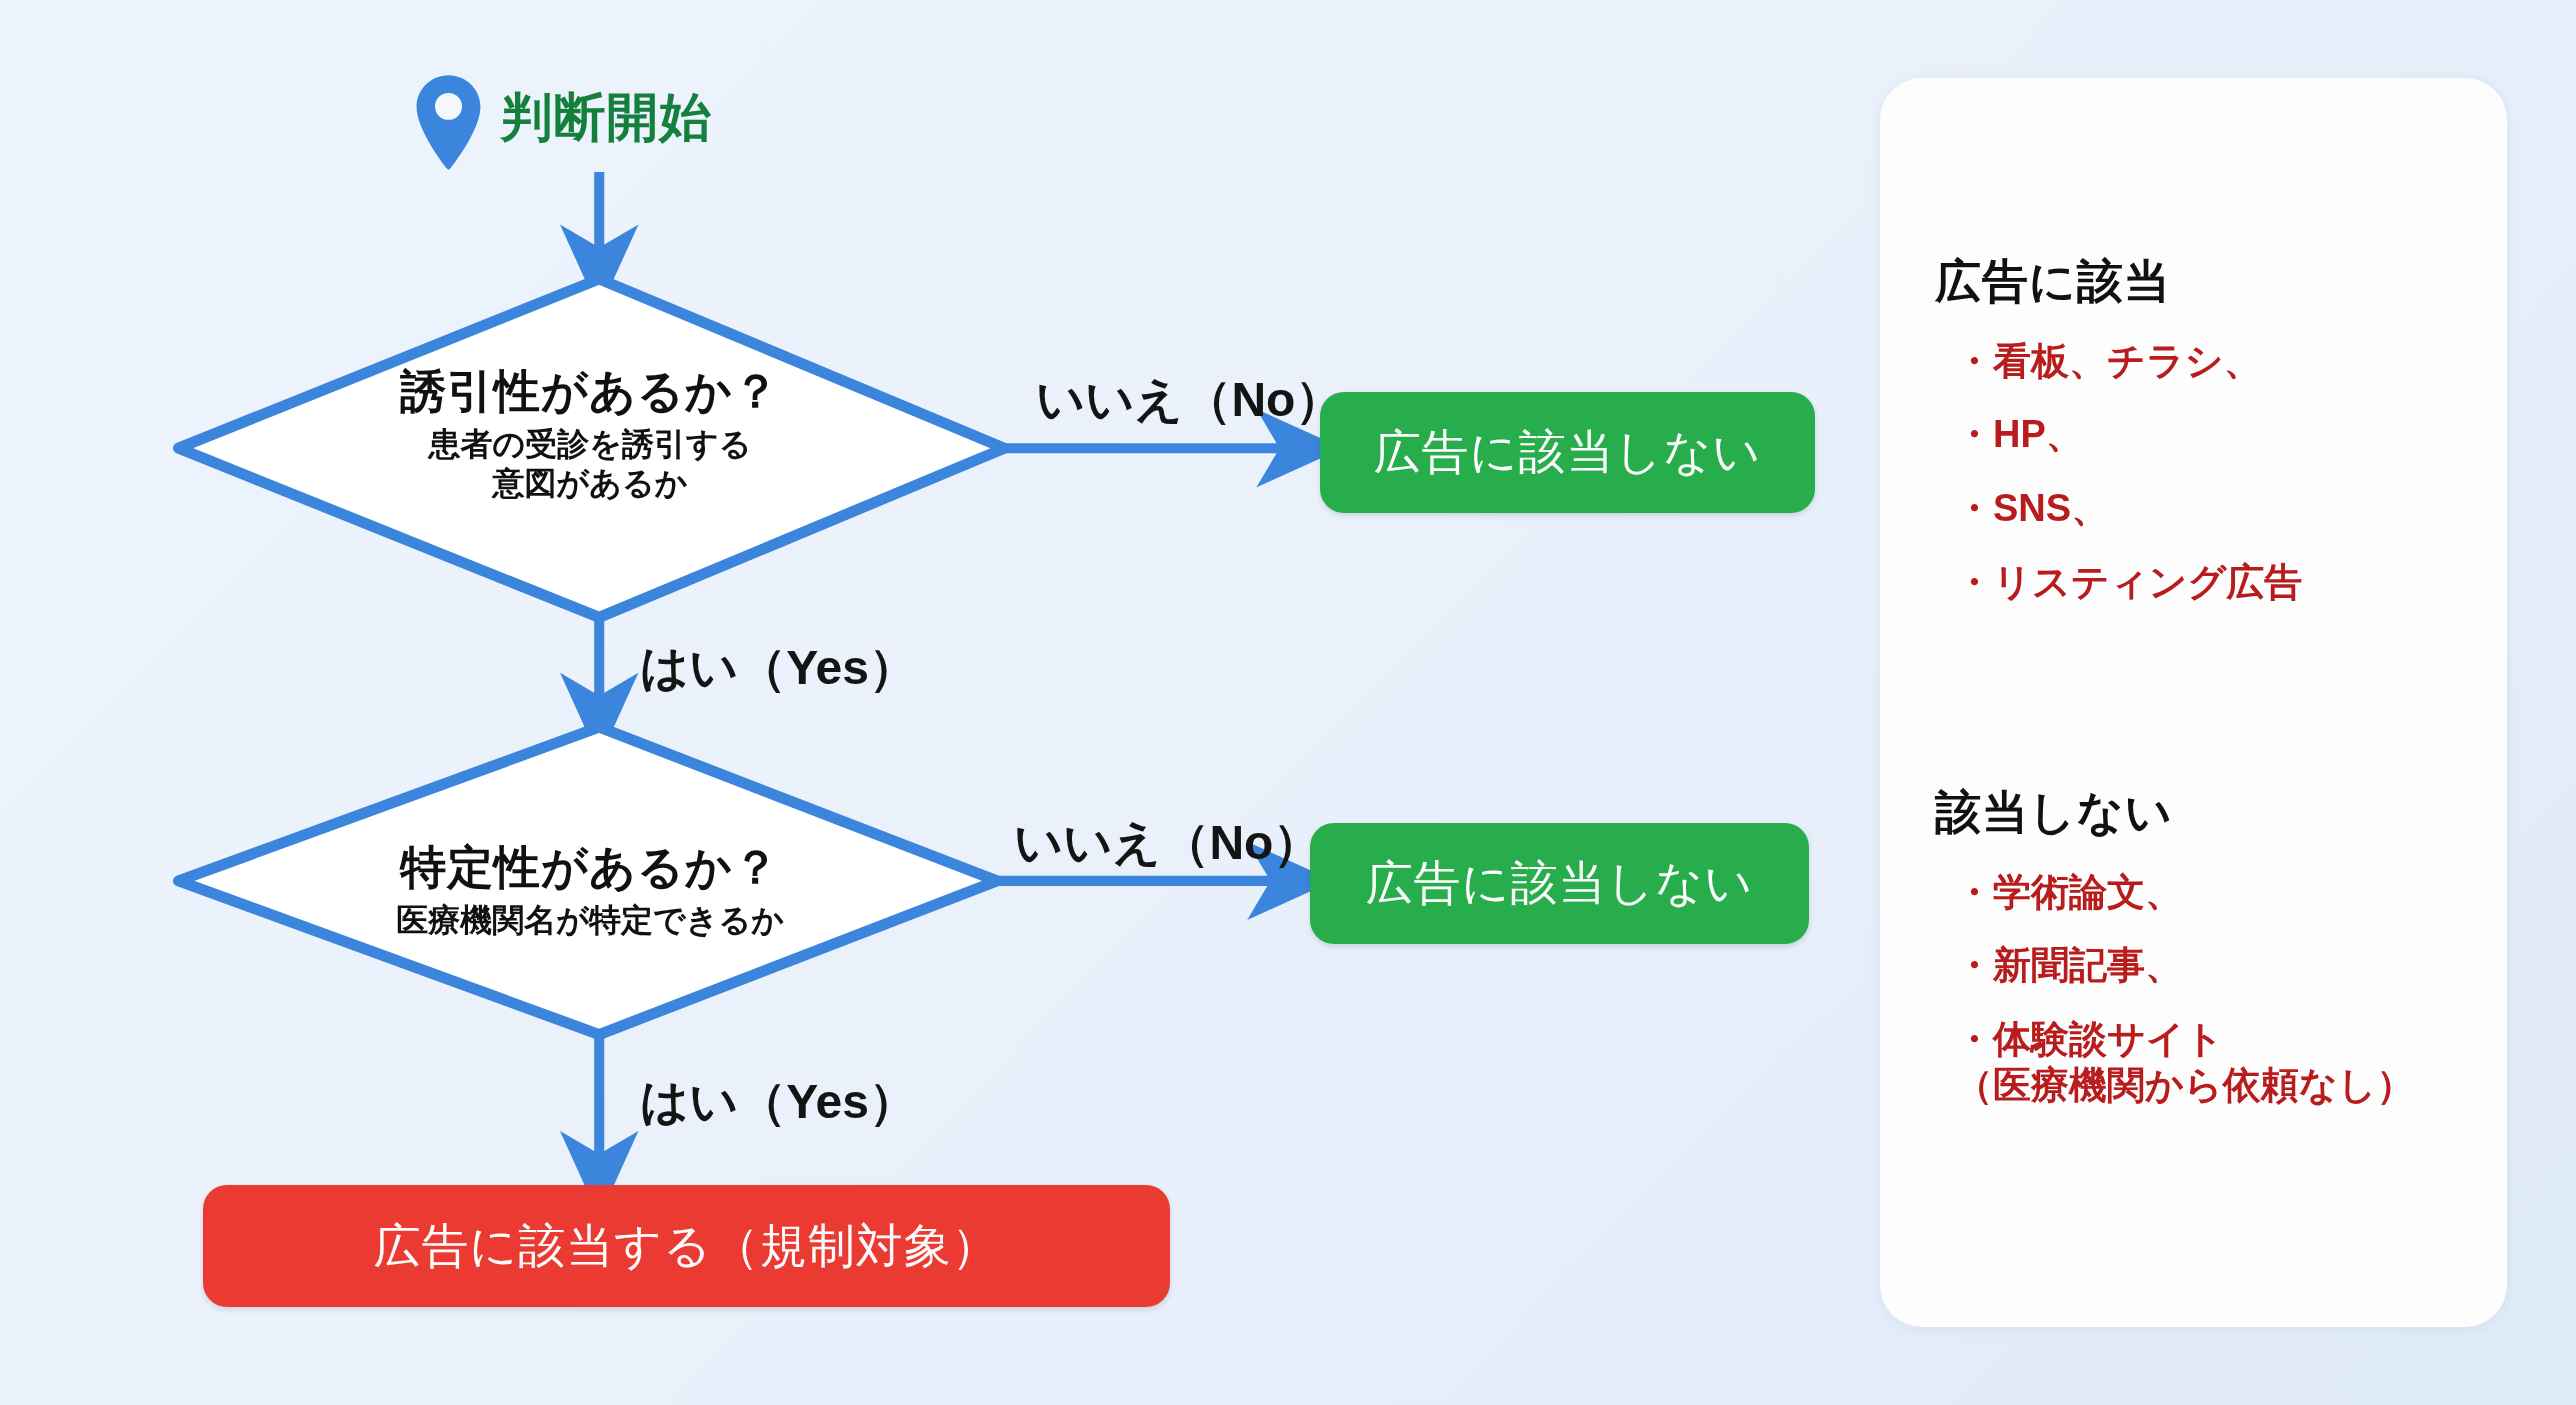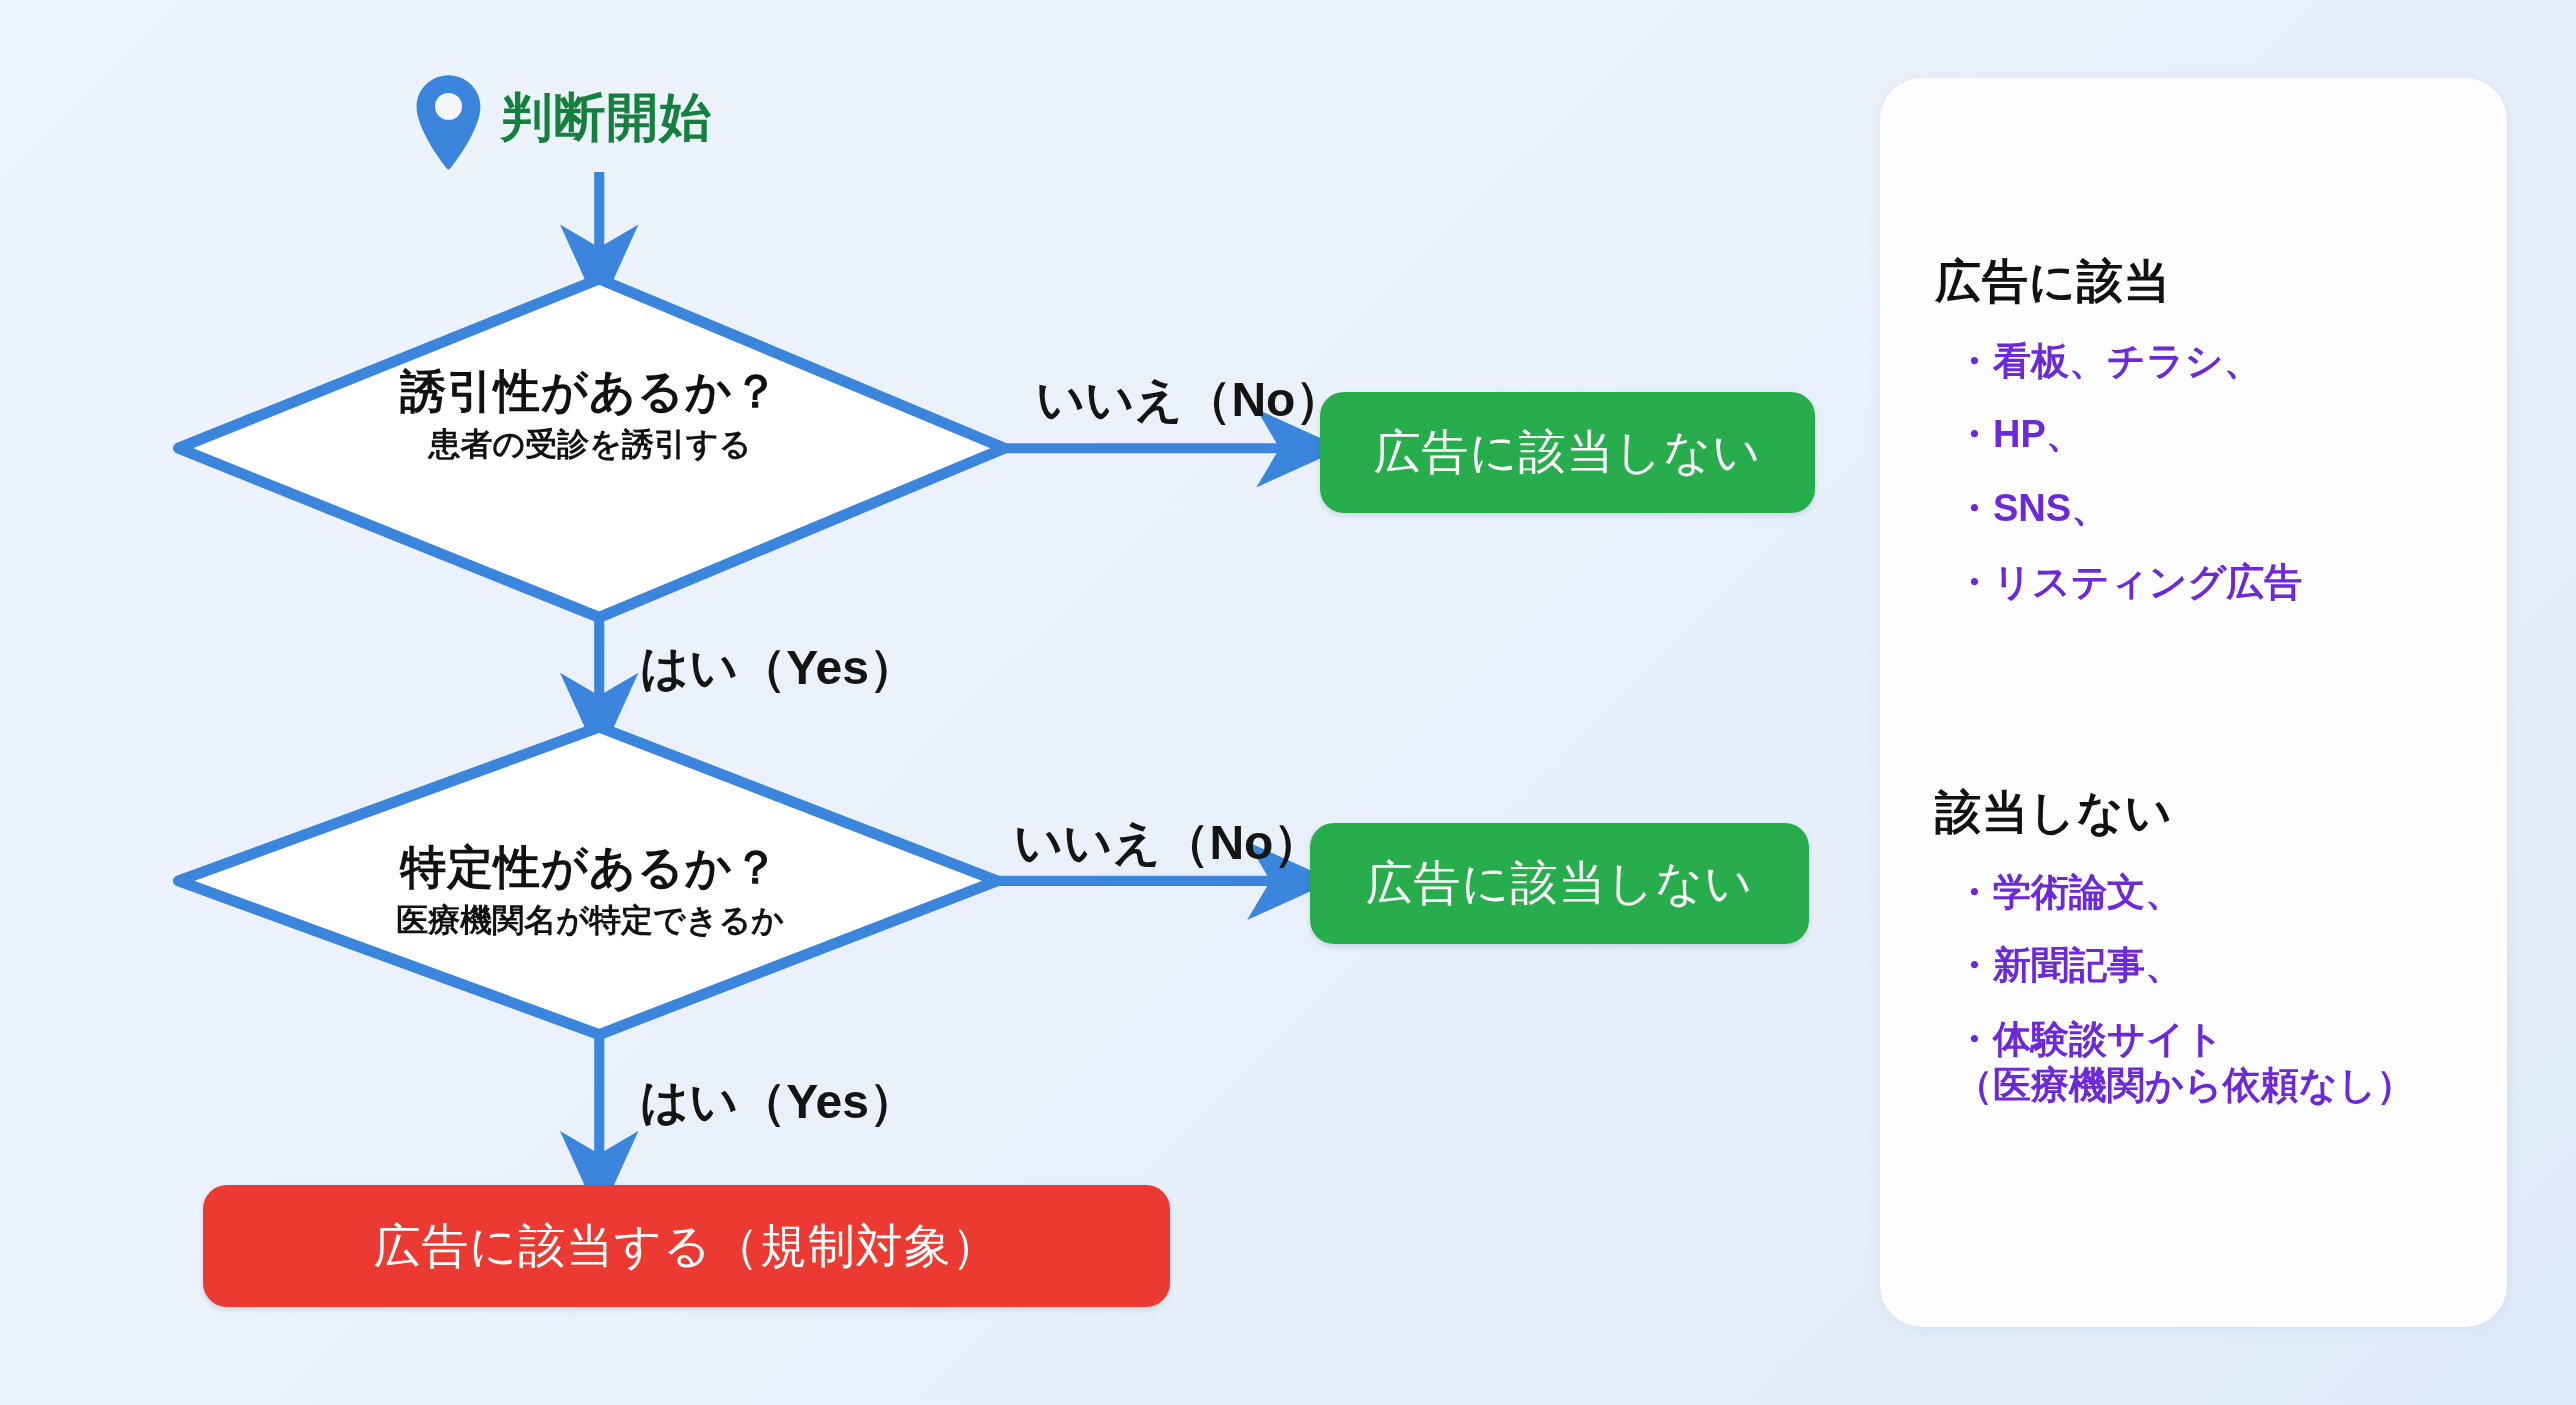--- a/index.html
+++ b/index.html
@@ -138,21 +138,21 @@
   .panel-list {
     margin: 0;
     padding: 0;
     list-style: none;
     margin-top: 31px;
   }
   .panel-item {
     display: block;
     font-size: 38px;
     font-weight: bold;
-    color: #6d28d9;
+    color: #b91c1c;
     padding-left: 75px;
     margin-bottom: 27.4px;
     line-height: 1.22;
     white-space: pre-line;
     letter-spacing: 0px;
   }
 </style>
 </head>
 <body>
 
@@ -184,20 +184,21 @@
     <svg id="pin-icon" viewBox="0 0 40 56" xmlns="http://www.w3.org/2000/svg">
       <path d="M20 1.6C10.1 1.6 2 9.6 2 19.4c0 13.3 16 33.6 17.2 35 .4.5 1.2.5 1.6 0C22 53 38 32.7 38 19.4 38 9.6 29.9 1.6 20 1.6z" fill="#3b85dd"></path>
       <circle cx="20" cy="19.2" r="7.6" fill="#f4f8fd"></circle>
     </svg>
     <div id="start-label">判断開始</div>
   </div>
 
   <div id="diamond1-text" class="abs diamond-text">
     <div class="diamond-title">誘引性があるか？</div>
     <div class="diamond-sub">患者の受診を誘引する</div>
+    <div class="diamond-sub" style="margin-top:1.8px">意図があるか</div>
   </div>
 
   <div id="diamond2-text" class="abs diamond-text">
     <div class="diamond-title">特定性があるか？</div>
     <div class="diamond-sub">医療機関名が特定できるか</div>
   </div>
 
   <div id="label-no-1" class="abs edge-label">いいえ（No）</div>
   <div id="label-yes-1" class="abs edge-label">はい（Yes）</div>
   <div id="label-no-2" class="abs edge-label">いいえ（No）</div>

